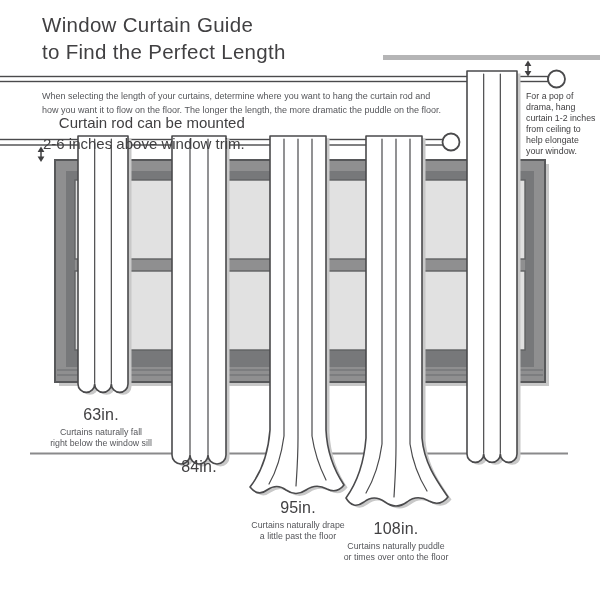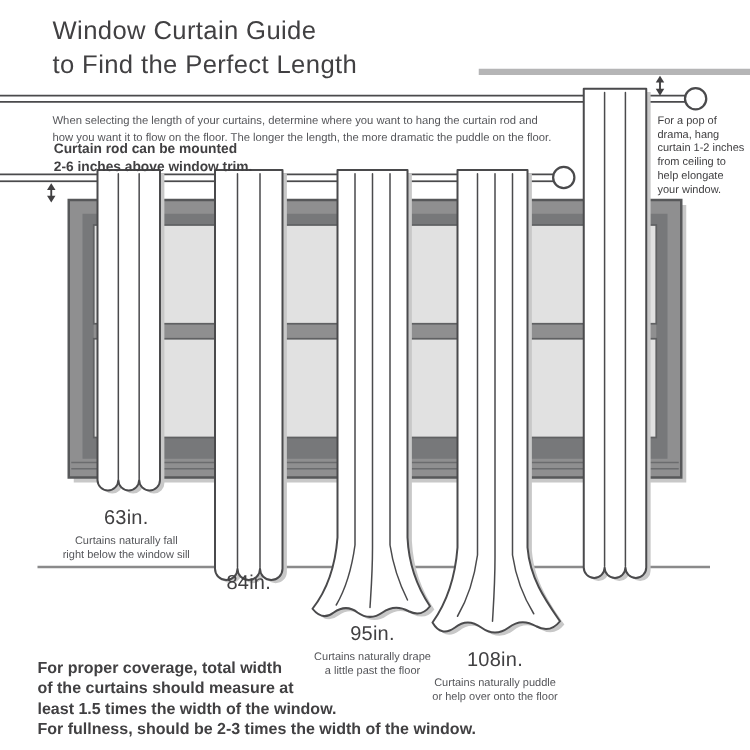--- a/index.html
+++ b/index.html
@@ -2,21 +2,21 @@
 <html style="--ink: #414042; --muted: #55565a; --outline: #4a4a4c; --rod: #4a4a4c; --curtain: #ffffff; --shadow: #c8c8c8; --frame: #8f8f90; --frame-dark: #77787a; --pane: #e1e1e1; --ceiling: #b5b5b6; --floor: #8a8a8b;"><head>
 <meta charset="utf-8">
 <style>
   html,body{margin:0;padding:0;background:#fff;}
   .stage{position:relative;width:600px;height:600px;background:#fff;overflow:hidden;
          font-family:"Liberation Sans","DejaVu Sans",sans-serif;}
   svg{position:absolute;left:0;top:0;}
   .txt{position:absolute;white-space:pre-line;}
   .title{left:42px;top:11px;font-size:20.5px;line-height:1.32;letter-spacing:.3px;color:var(--ink);}
   .intro{left:42px;top:90px;font-size:9px;line-height:1.5;color:var(--muted);}
-  .rodnote{left:43px;top:112px;font-size:11px;line-height:1.4;font-weight:bold;color:var(--ink);}
+  .rodnote{left:43px;top:112px;font-size:15px;line-height:1.4;font-weight:normal;color:var(--ink);text-align:right;}
   .ceilnote{left:526px;top:91px;font-size:8.8px;line-height:1.25;font-weight:normal;color:var(--ink);}
   .footer{left:30px;top:526px;font-size:12.8px;line-height:1.28;font-weight:bold;color:var(--ink);}
   .clabel{position:absolute;transform:translateX(-50%);text-align:center;width:max-content;}
   .size{font-size:16px;color:var(--ink);letter-spacing:.2px;}
   .desc{margin-top:3px;font-size:8.8px;line-height:1.25;color:var(--muted);white-space:pre-line;}
   .desc.tight{line-height:1.2;}
   
   .ceiling-bar{fill:var(--ceiling);}
   .rod-bar{fill:#fff;stroke:var(--rod);stroke-width:1.4;}
   .rod-finial{fill:#fff;stroke:var(--rod);stroke-width:1.8;}
@@ -140,24 +140,20 @@
 
   <div class="clabel" style="left:298px;top:499px">
     <div class="size">95in.</div>
     <div class="desc">Curtains naturally drape
 a little past the floor</div>
   </div>
 
   <div class="clabel" style="left:396px;top:520px">
     <div class="size">108in.</div>
     <div class="desc">Curtains naturally puddle
-or help over onto the floor</div>
+or times over onto the floor</div>
   </div>
 
   <div class="clabel" style="left:496px;top:476px">
   </div>
 
-  <div class="txt footer">For proper coverage, total width
-of the curtains should measure at
-least 1.5 times the width of the window.
-For fullness, should be 2-3 times the width of the window.</div>
 
 </div>
 
 </body></html>

